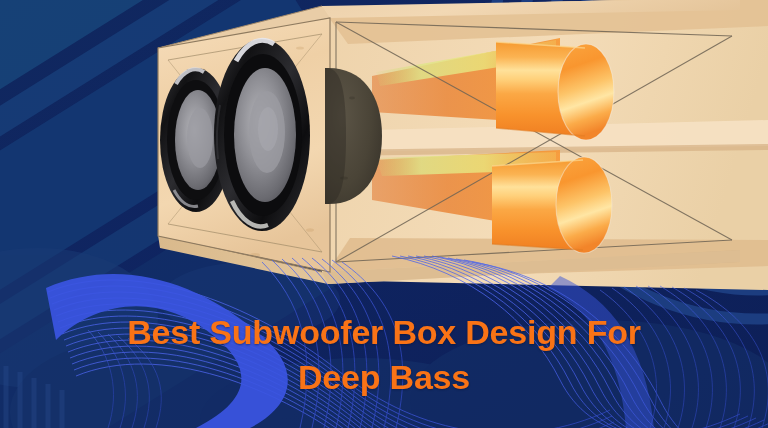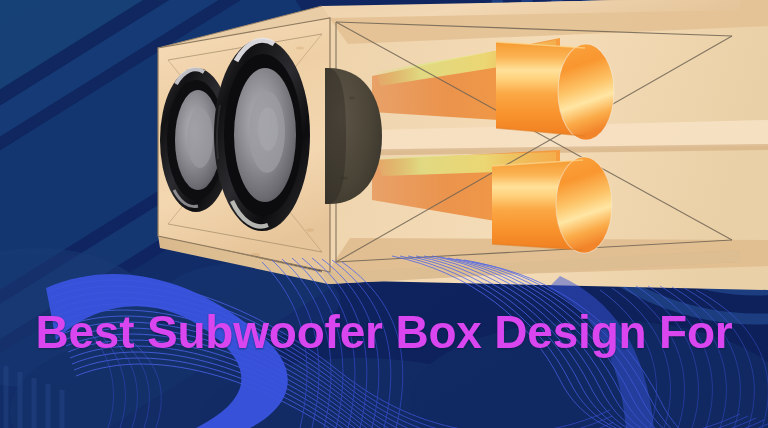--- a/index.html
+++ b/index.html
@@ -29,24 +29,24 @@
     position: absolute;
     left: 0;
     top: 310px;
     width: 768px;
     text-align: center;
     z-index: 40;
     pointer-events: none;
   }
   #title-block .line {
     display: block;
-    color: #d946ef;
+    color: #f97316;
     font-family: "Liberation Sans", sans-serif;
     font-weight: bold;
-    font-size: 46px;
+    font-size: 34px;
     line-height: 45px;
     letter-spacing: -0.2px;
     text-shadow: 0 1px 2px rgba(6,18,52,0.45);
   }
 </style>
 </head>
 <body>
 
 <div id="banner">
 
@@ -395,15 +395,16 @@
     </g>
 
     <g clip-path="url(#waveClip)">
       <path d="M46 288 C 120 256, 200 282, 262 336 C 300 368, 296 404, 250 428 L196 428 C 252 400, 254 368, 214 336 C 160 292, 98 300, 56 340 Z" fill="#3b55e2" opacity="0.92"></path>
       <path d="M560 276 C 612 300, 646 346, 654 428 L626 428 C 620 356, 592 310, 548 288 Z" fill="#3853d8" opacity="0.5"></path>
     </g>
   </svg>
 
   <div id="title-block">
     <span class="line">Best Subwoofer Box Design For</span>
+    <span class="line">Deep Bass</span>
   </div>
 
 </div>
 
 </body></html>

